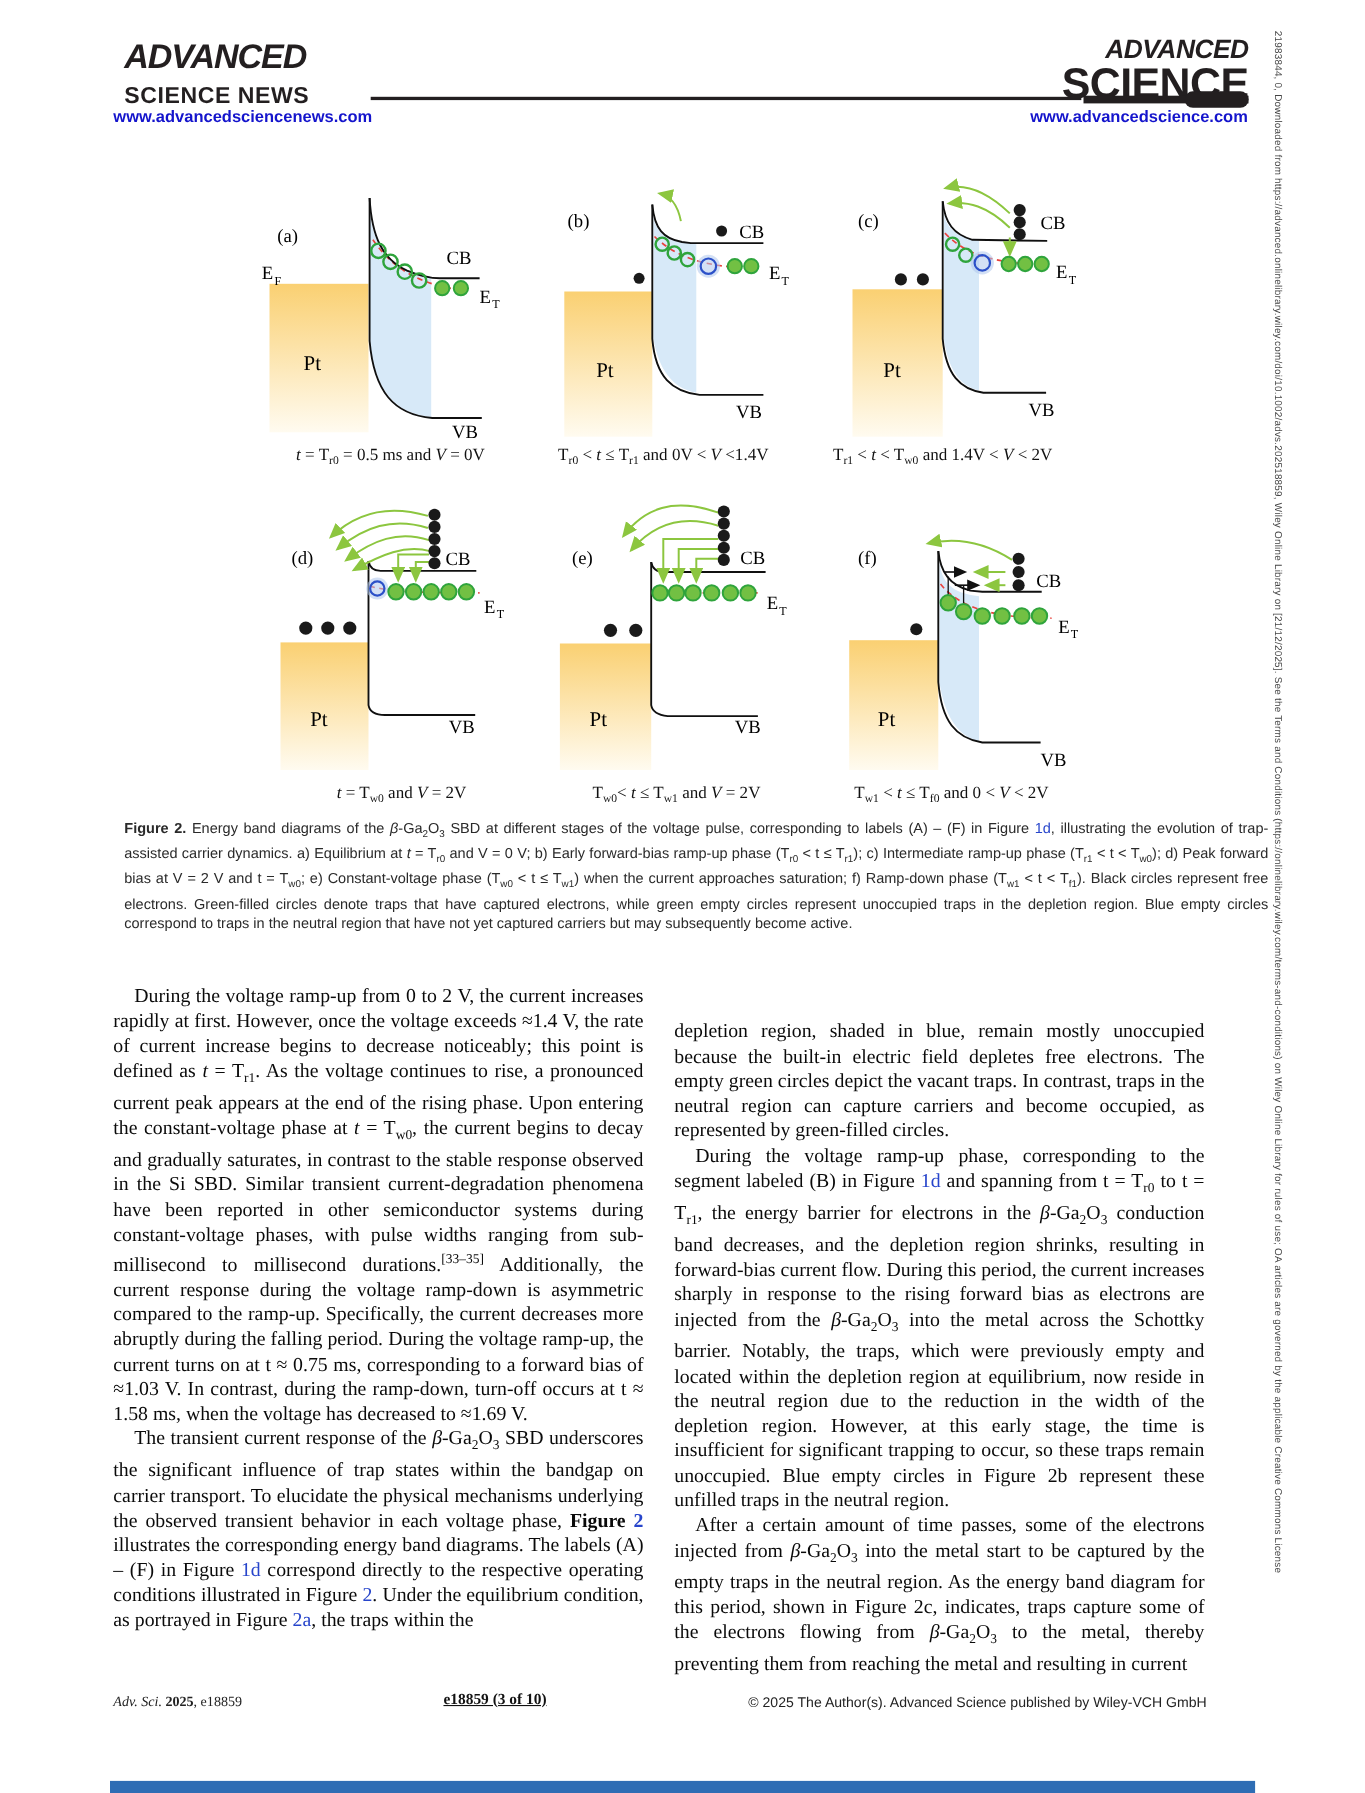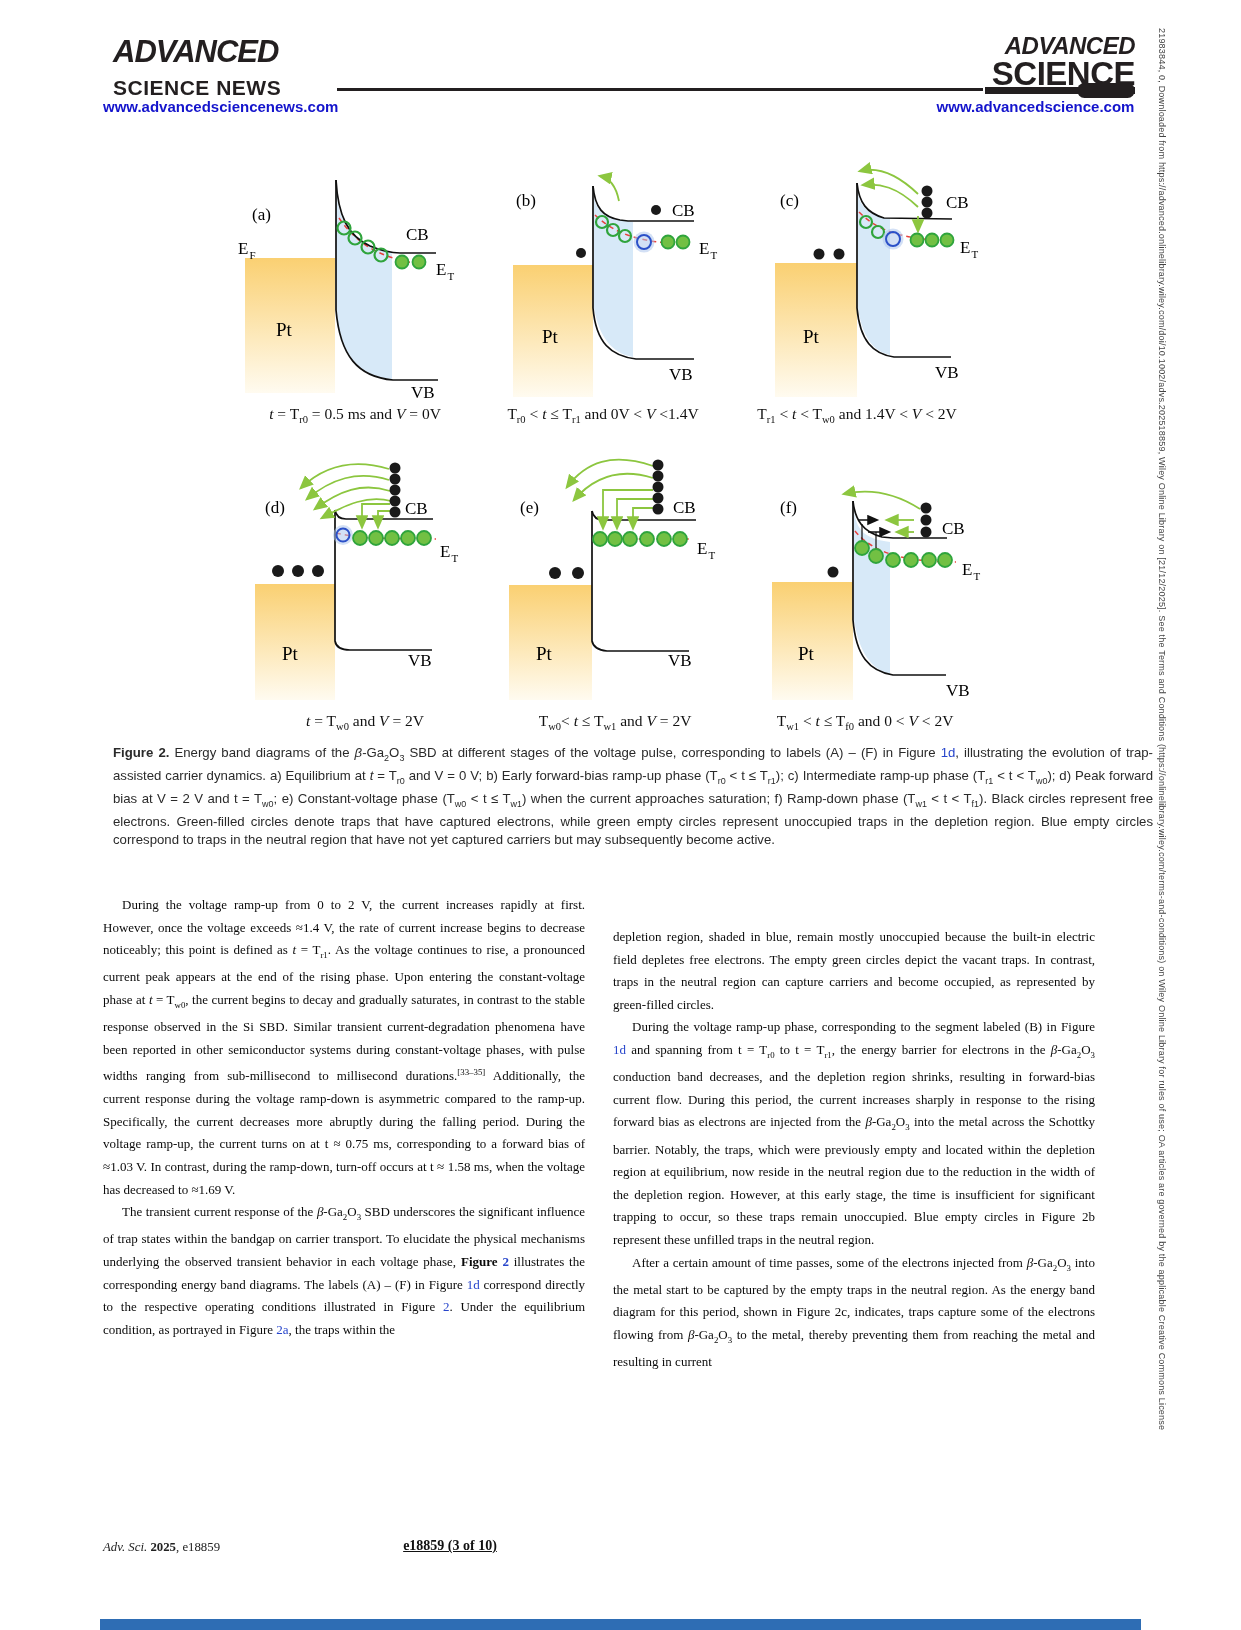--- a/index.html
+++ b/index.html
@@ -11,21 +11,21 @@
   .asn-l1{font-family:"Liberation Sans",sans-serif;font-weight:bold;font-style:italic;
           font-size:31px;letter-spacing:-1px;line-height:1;}
   .asn-l2{font-family:"Liberation Sans",sans-serif;font-weight:bold;font-size:21px;
           letter-spacing:.5px;line-height:1;margin-top:10px;}
   .head-rule{position:absolute;left:337px;top:88px;width:646px;height:2.5px;background:#231F20;}
   .asn-url{position:absolute;left:103px;top:98px;font-family:"Liberation Sans",sans-serif;
            font-weight:bold;font-size:15px;color:#1414CC;text-decoration:none;}
   .as-logo{position:absolute;left:935px;top:34px;width:200px;text-align:right;color:#231F20;}
   .as-l1{font-family:"Liberation Sans",sans-serif;font-weight:bold;font-style:italic;
          font-size:24px;line-height:1;letter-spacing:-.5px;}
-  .as-l2{font-family:"Liberation Sans",sans-serif;font-weight:bold;font-size:33px;
+  .as-l2{font-family:"Liberation Sans",sans-serif;font-weight:bold;font-size:39px;
          line-height:.95;letter-spacing:-.5px;}
   .as-bar{position:absolute;left:985px;top:87px;width:150px;height:7px;background:#231F20;}
   .as-pill{position:absolute;left:1077px;top:83px;width:58px;height:15px;background:#231F20;border-radius:8px;}
   .as-url{position:absolute;left:935px;top:98px;width:201px;text-align:center;
           font-family:"Liberation Sans",sans-serif;font-weight:bold;font-size:15px;color:#1414CC;}
 
   
   .panel{position:absolute;width:250px;}
   #panel-a{left:230px;top:158px;} #panel-b{left:478px;top:158px;} #panel-c{left:732px;top:158px;}
   #panel-d{left:240px;top:438px;} #panel-e{left:490px;top:438px;} #panel-f{left:740px;top:438px;}
@@ -43,21 +43,21 @@
   .garrow{fill:none;stroke:#8CC63F;stroke-width:1.8;}
   .karrow{fill:none;stroke:#111;stroke-width:1.5;}
   .conn{stroke:#111;stroke-width:1.2;}
 
   
   .fig-caption{position:absolute;left:101px;top:744px;width:1040px;
                font-family:"Liberation Sans",sans-serif;font-size:13.2px;line-height:17.5px;
                color:#2a2a2a;text-align:justify;margin-left:12px;}
 
   
-  .col{position:absolute;top:894px;width:482px;font-size:13px;line-height:22.6px;
+  .col{position:absolute;top:894px;width:482px;font-size:18px;line-height:22.6px;
        text-align:justify;}
   .col-left{left:103px;} .col-right{left:613px;margin-top:32px;}
   .col p{margin:0;} .col p.ind{text-indent:19px;}
   sub{font-size:68%;} sup{font-size:68%;}
   .it{font-style:italic;} .bd{font-weight:bold;} .lk{color:#2745CB;}
 
   
   .foot-left{position:absolute;left:103px;top:1540px;font-size:12.8px;color:#222;}
   .foot-center{position:absolute;left:340px;top:1538px;width:220px;text-align:center;
                font-weight:bold;font-size:14px;color:#111;text-decoration:underline;}
@@ -337,17 +337,18 @@
     <p class="ind"><span>The transient current response of the </span><span class="it">β</span><span>-Ga</span><sub>2</sub><span>O</span><sub>3</sub><span> SBD underscores the significant influence of trap states within the bandgap on carrier transport. To elucidate the physical mechanisms underlying the observed transient behavior in each voltage phase, </span><span class="bd">Figure </span><span class="bd lk">2</span><span> illustrates the corresponding energy band diagrams. The labels (A) – (F) in Figure </span><span class="lk">1d</span><span> correspond directly to the respective operating conditions illustrated in Figure </span><span class="lk">2</span><span>. Under the equilibrium condition, as portrayed in Figure </span><span class="lk">2a</span><span>, the traps within the</span></p>
   </div>
   <div class="col col-right">
     <p><span>depletion region, shaded in blue, remain mostly unoccupied because the built-in electric field depletes free electrons. The empty green circles depict the vacant traps. In contrast, traps in the neutral region can capture carriers and become occupied, as represented by green-filled circles.</span></p>
     <p class="ind"><span>During the voltage ramp-up phase, corresponding to the segment labeled (B) in Figure </span><span class="lk">1d</span><span> and spanning from t = T</span><sub>r0</sub><span> to t = T</span><sub>r1</sub><span>, the energy barrier for electrons in the </span><span class="it">β</span><span>-Ga</span><sub>2</sub><span>O</span><sub>3</sub><span> conduction band decreases, and the depletion region shrinks, resulting in forward-bias current flow. During this period, the current increases sharply in response to the rising forward bias as electrons are injected from the </span><span class="it">β</span><span>-Ga</span><sub>2</sub><span>O</span><sub>3</sub><span> into the metal across the Schottky barrier. Notably, the traps, which were previously empty and located within the depletion region at equilibrium, now reside in the neutral region due to the reduction in the width of the depletion region. However, at this early stage, the time is insufficient for significant trapping to occur, so these traps remain unoccupied. Blue empty circles in Figure 2b represent these unfilled traps in the neutral region.</span></p>
     <p class="ind"><span>After a certain amount of time passes, some of the electrons injected from </span><span class="it">β</span><span>-Ga</span><sub>2</sub><span>O</span><sub>3</sub><span> into the metal start to be captured by the empty traps in the neutral region. As the energy band diagram for this period, shown in Figure 2c, indicates, traps capture some of the electrons flowing from </span><span class="it">β</span><span>-Ga</span><sub>2</sub><span>O</span><sub>3</sub><span> to the metal, thereby preventing them from reaching the metal and resulting in current</span></p>
   </div>
 
   <div class="foot-left"><span class="it">Adv. Sci. </span><span class="bd">2025</span><span>, e18859</span></div>
   <div class="foot-center">e18859 (3 of 10)</div>
+  <div class="foot-right">© 2025 The Author(s). Advanced Science published by Wiley-VCH GmbH</div>
 
   <div class="sidebar-text">21983844, 0, Downloaded from https://advanced.onlinelibrary.wiley.com/doi/10.1002/advs.202518859, Wiley Online Library on [21/12/2025]. See the Terms and Conditions (https://onlinelibrary.wiley.com/terms-and-conditions) on Wiley Online Library for rules of use; OA articles are governed by the applicable Creative Commons License</div>
   <div class="bottom-bar"></div>
 
 </div>
 
 </body></html>

